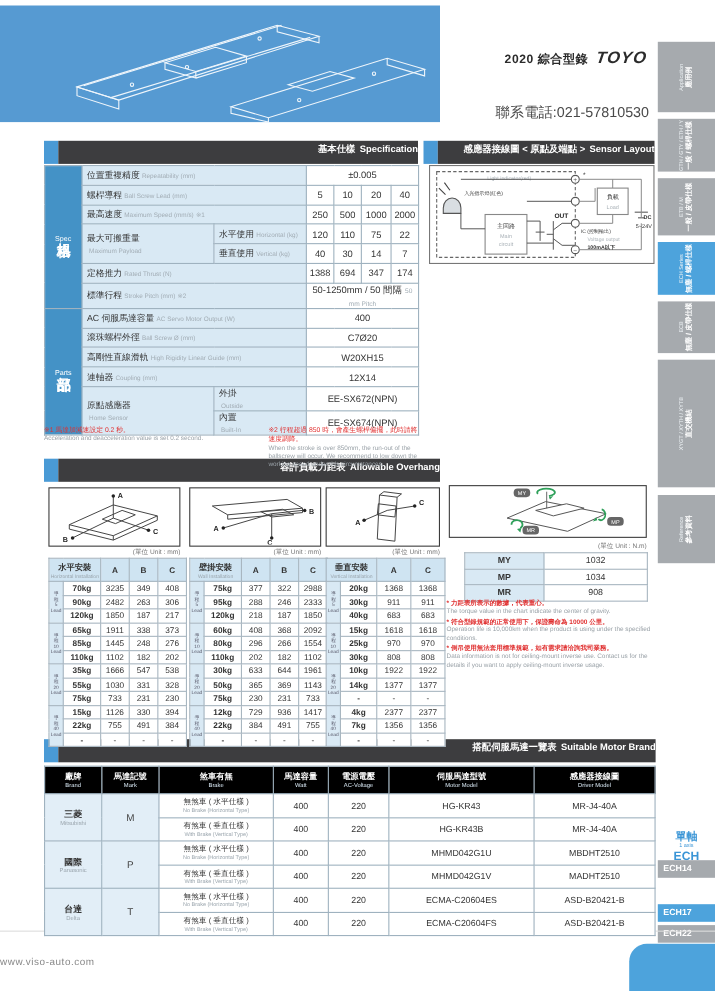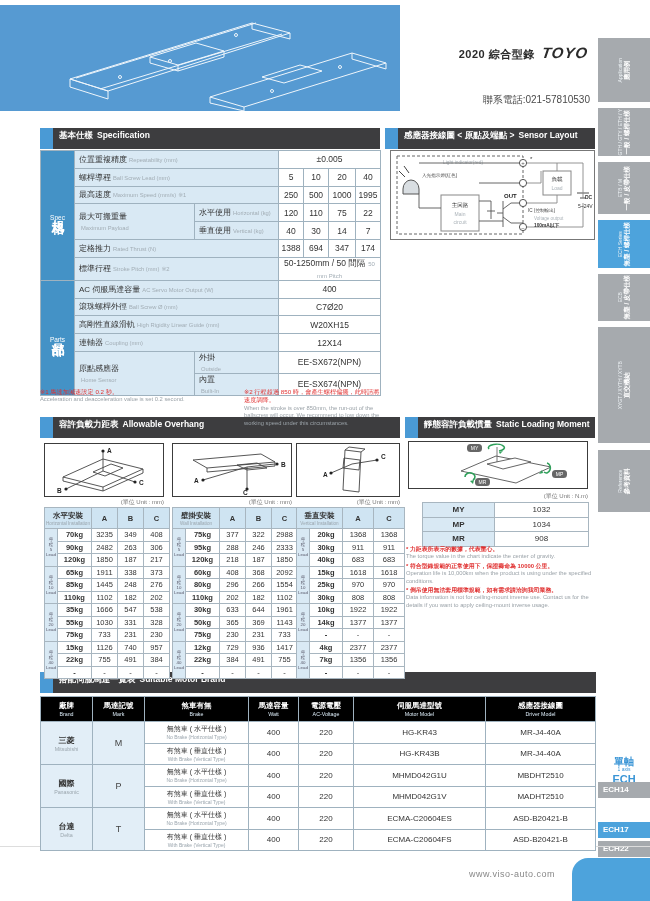--- a/index.html
+++ b/index.html
@@ -3,39 +3,39 @@
 <meta charset="utf-8">
 <style>
   html,body{margin:0;padding:0;background:#fff;}
   .page{position:relative;width:650px;height:901px;background:#fff;overflow:hidden;
         font-family:"Liberation Sans","DejaVu Sans",sans-serif;color:#333;}
   
   .hero{position:absolute;left:0;top:5px;width:400px;height:106px;background:#569ad2;}
   .brand-line{position:absolute;top:44px;right:62px;font-size:11px;color:#2b2b2b;display:flex;align-items:baseline;gap:7px;}
   .brand-line .cat{font-weight:bold;letter-spacing:.5px;}
   .brand-line .logo{font-weight:900;font-style:italic;font-size:15px;letter-spacing:1px;transform:skewX(-8deg);}
-  .phone{position:absolute;top:93px;right:60px;font-size:10px;color:#4a4a4a;}
+  .phone{position:absolute;top:93px;right:60px;font-size:13px;color:#4a4a4a;}
   
   .vtab{position:absolute;left:598px;width:52px;background:#a6aaae;display:flex;align-items:center;justify-content:center;overflow:hidden;cursor:pointer;}
   .vtab.active{background:#4da3dc;}
   .vtab .rot{transform:rotate(-90deg);white-space:nowrap;text-align:center;color:#fff;}
   .vtab .en{font-size:5px;color:#eef3f6;line-height:1.25;}
   .vtab .zh{font-size:6.5px;font-weight:bold;line-height:1.25;}
   .series-blk{position:absolute;left:598px;top:756px;width:52px;text-align:center;color:#3a95d6;line-height:1.1;}
   .series-blk .zh{font-size:10px;font-weight:bold;}
   .series-blk .en{font-size:5px;}
   .series-blk .nm{font-size:11px;font-weight:bold;}
   .mtab{position:absolute;left:598px;width:52px;height:16px;background:#a6aaae;color:#fff;
         font-size:8px;font-weight:bold;line-height:16px;padding-left:5px;box-sizing:border-box;cursor:pointer;}
   .mtab.active{background:#4da3dc;}
   .corner-blue{position:absolute;left:572px;top:858px;width:78px;height:43px;background:#4da3dc;border-top-left-radius:16px;}
   .footer-rule{position:absolute;left:0;top:846px;width:650px;height:1px;background:#ddd;}
-  .footer-url{position:absolute;left:0;top:869px;width:555px;text-align:right;font-size:9px;color:#888;letter-spacing:.5px;}
+  .footer-url{position:absolute;left:0;top:869px;width:555px;font-size:9px;color:#888;letter-spacing:.5px;}
   
-  .sec-hd{position:absolute;height:21px;display:flex;}
+  .sec-hd{position:absolute;height:21px;display:flex;text-align:right;}
   .sec-hd .sq{width:13px;background:#4a9ad5;}
   .sec-hd .bar{flex:1;background:#3d3d3f;color:#fff;font-size:8.5px;font-weight:bold;line-height:15px;padding-left:6px;white-space:nowrap;overflow:hidden;}
   .sec-hd .bar .en{margin-left:4px;}
   
   table{border-collapse:collapse;}
   .spec-table{position:absolute;left:40px;top:150px;width:340px;table-layout:fixed;font-size:8.5px;}
   .spec-table td{border:1px solid #9fb2bf;height:16.8px;padding:0 2px;text-align:center;}
   .spec-table td.stub{background:#4492c6;color:#fff;}
   .stub .szh{font-size:13px;font-weight:bold;line-height:1.1;letter-spacing:1px;writing-mode:vertical-rl;text-orientation:upright;margin:0 auto;}
   .stub .sen{font-size:6.5px;margin-top:2px;}
@@ -176,24 +176,20 @@
     <div class="bar"><span>基本仕樣</span><span class="en">Specification</span></div>
   </div>
   <div class="sec-hd" style="left:40px;top:417px;width:360px">
     <div class="sq"></div>
     <div class="bar"><span>容許負載力距表</span><span class="en">Allowable Overhang</span></div>
   </div>
   <div class="sec-hd" style="left:385px;top:128px;width:210px">
     <div class="sq"></div>
     <div class="bar"><span>感應器接線圖 &lt; 原點及端點 &gt;</span><span class="en">Sensor Layout</span></div>
   </div>
-  <div class="sec-hd" style="left:405px;top:417px;width:190px">
-    <div class="sq"></div>
-    <div class="bar"><span>靜態容許負載慣量</span><span class="en">Static Loading Moment</span></div>
-  </div>
   <div class="sec-hd" style="left:40px;top:672px;width:556px">
     <div class="sq"></div>
     <div class="bar"><span>搭配伺服馬達一覽表</span><span class="en">Suitable Motor Brand</span></div>
   </div>
 
   <table class="spec-table">
     <colgroup>
         <col style="width:34px">
         <col style="width:120px">
         <col style="width:84px">
@@ -216,21 +212,21 @@
       <td>5</td>
           <td>10</td>
           <td>20</td>
           <td>40</td>
     </tr>
     <tr>
       <td class="lbl" colspan="2"><span class="zh">最高速度</span><span class="en">Maximum Speed (mm/s)</span><span class="en red">※1</span></td>
       <td>250</td>
           <td>500</td>
           <td>1000</td>
-          <td>1995</td>
+          <td>2000</td>
     </tr>
     <tr>
       <td class="lbl" rowspan="2"><span class="zh">最大可搬重量</span><br><span class="en">Maximum Payload</span></td>
       <td class="lbl"><span class="zh">水平使用</span><span class="en">Horizontal (kg)</span></td>
       <td>120</td>
           <td>110</td>
           <td>75</td>
           <td>22</td>
     </tr>
     <tr>
@@ -483,22 +479,22 @@
         </tr>
         <tr class="gs">
           <td class="lead-stub" rowspan="3">
             <div>導</div>
             <div>程</div>
             <div>40</div>
             <div>Lead</div>
           </td>
           <td class="wcell">15kg</td>
           <td>1126</td>
-          <td>740</td>
-          <td>957</td>
+          <td>330</td>
+          <td>394</td>
         </tr>
         <tr>
           <td class="wcell">22kg</td>
           <td>755</td>
           <td>491</td>
           <td>384</td>
         </tr>
         <tr>
           <td class="wcell">-</td>
           <td>-</td>

